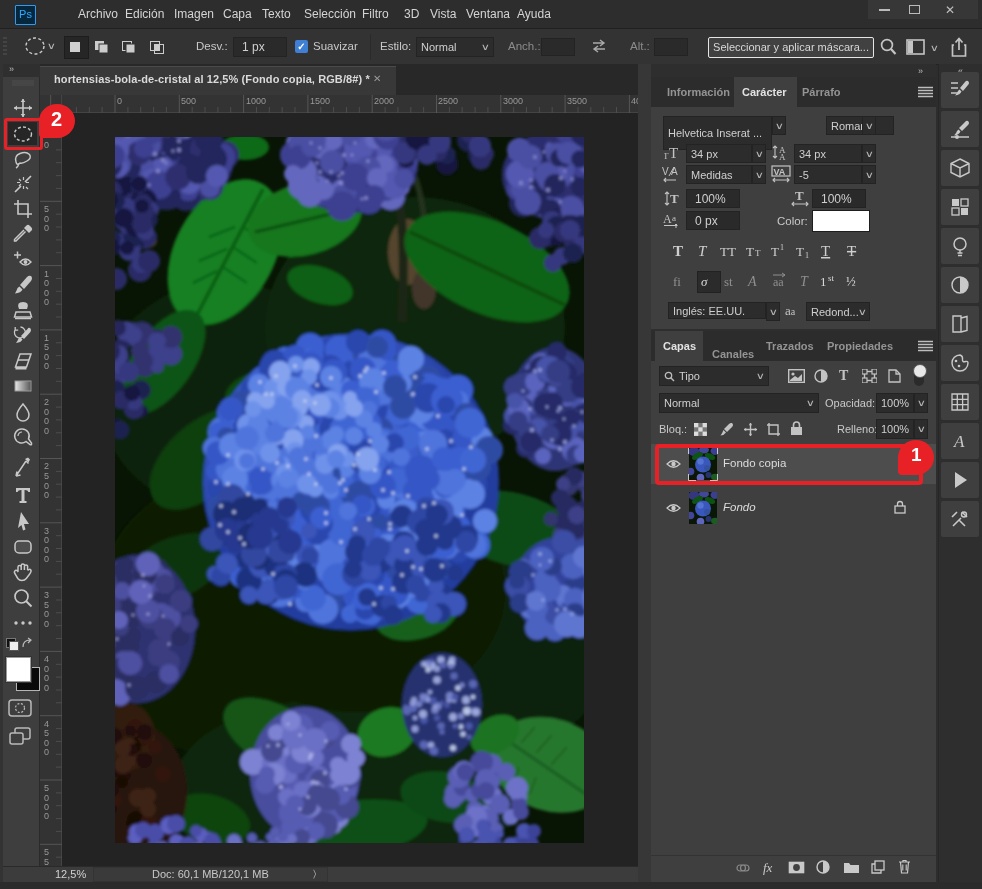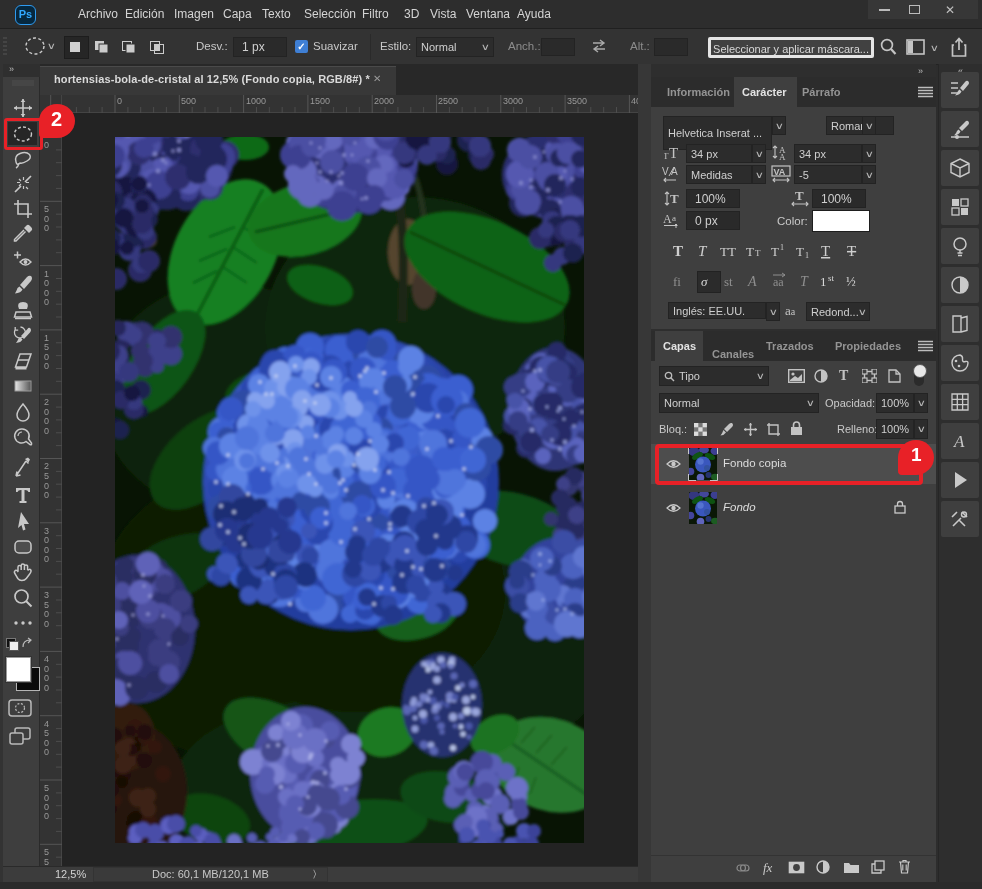--- a/index.html
+++ b/index.html
@@ -11,21 +11,21 @@
 .inp{background:#2a2a2a;border:1px solid #232323;color:#cfcfcf;font-size:12px;
  display:flex;align-items:center;padding:0 8px;box-sizing:border-box;}
 .dd{background:#2c2c2c;border:1px solid #232323;color:#cfcfcf;font-size:11px;
  display:flex;align-items:center;justify-content:space-between;padding:0 4px;box-sizing:border-box;}
 .chev{color:#b5b5b5;font-size:9px;transform:scaleX(1.4);}
 svg{display:block}
 </style></head>
 <body>
 
 <div class="abs" style="left:0;top:0;width:982px;height:28px;background:#2d2d2d;border-bottom:1px solid #202020;">
-<div class="abs" style="left:15px;top:5px;width:19px;height:18px;background:#06283f;border:1px solid #2f9bf0;border-radius:6px;color:#31a8ff;font-size:11px;font-weight:bold;text-align:center;line-height:17px;">Ps</div>
+<div class="abs" style="left:15px;top:5px;width:19px;height:18px;background:#06283f;border:1px solid #2f9bf0;border-radius:1px;color:#31a8ff;font-size:11px;font-weight:normal;text-align:center;line-height:17px;">Ps</div>
 <div class="abs txt" style="left:78px;top:7px;font-size:12px;color:#d4d4d4;">Archivo</div>
 <div class="abs txt" style="left:125px;top:7px;font-size:12px;color:#d4d4d4;">Edición</div>
 <div class="abs txt" style="left:174px;top:7px;font-size:12px;color:#d4d4d4;">Imagen</div>
 <div class="abs txt" style="left:223px;top:7px;font-size:12px;color:#d4d4d4;">Capa</div>
 <div class="abs txt" style="left:262px;top:7px;font-size:12px;color:#d4d4d4;">Texto</div>
 <div class="abs txt" style="left:304px;top:7px;font-size:12px;color:#d4d4d4;">Selección</div>
 <div class="abs txt" style="left:362px;top:7px;font-size:12px;color:#d4d4d4;">Filtro</div>
 <div class="abs txt" style="left:404px;top:7px;font-size:12px;color:#d4d4d4;">3D</div>
 <div class="abs txt" style="left:430px;top:7px;font-size:12px;color:#d4d4d4;">Vista</div>
 <div class="abs txt" style="left:466px;top:7px;font-size:12px;color:#d4d4d4;">Ventana</div>
@@ -64,21 +64,21 @@
 <div class="abs txt" style="left:380px;top:11px;">Estilo:</div>
 <div class="abs dd" style="left:416px;top:8px;width:78px;height:20px;">Normal<span class="chev">∨</span></div>
 <div class="abs txt dim" style="left:508px;top:11px;">Anch.:</div>
 <div class="abs inp" style="left:541px;top:9px;width:34px;height:18px;"></div>
 <svg class="abs" style="left:590px;top:9px;" width="18" height="16" viewBox="0 0 18 16">
       <path d="M3 5 H13 M10 2 L14 5 L10 8" stroke="#aaa" stroke-width="1.4" fill="none"></path>
       <path d="M15 11 H5 M8 8 L4 11 L8 14" stroke="#aaa" stroke-width="1.4" fill="none"></path>
     </svg>
 <div class="abs txt dim" style="left:630px;top:11px;">Alt.:</div>
 <div class="abs inp" style="left:654px;top:9px;width:34px;height:18px;"></div>
-<div class="abs" style="left:708px;top:8px;width:166px;height:21px;background:#414141;border:3px solid #e5e5e5;border-radius:2px;color:#d8d8d8;font-size:11px;text-align:center;line-height:19px;box-sizing:border-box;">Seleccionar y aplicar máscara...</div>
+<div class="abs" style="left:708px;top:8px;width:166px;height:21px;background:#414141;border:1px solid #e5e5e5;border-radius:2px;color:#d8d8d8;font-size:11px;text-align:center;line-height:19px;box-sizing:border-box;">Seleccionar y aplicar máscara...</div>
 <svg class="abs" style="left:879px;top:8px;" width="18" height="20" viewBox="0 0 18 20">
       <circle cx="8" cy="8" r="5.4" fill="none" stroke="#c4c4c4" stroke-width="1.7"></circle>
       <path d="M12 12 L16.5 17" stroke="#c4c4c4" stroke-width="2.2"></path>
     </svg>
 <svg class="abs" style="left:906px;top:10px;" width="19" height="16" viewBox="0 0 19 16">
       <rect x="1" y="1" width="17" height="14" fill="none" stroke="#c4c4c4" stroke-width="1.6"></rect>
       <rect x="2" y="2" width="5" height="12" fill="#c4c4c4"></rect>
     </svg>
 <div class="abs chev" style="left:931px;top:14px;">∨</div>
 <svg class="abs" style="left:950px;top:7px;" width="18" height="22" viewBox="0 0 18 22">
@@ -2195,21 +2195,21 @@
 <div class="abs dd" style="left:766px;top:302px;width:14px;height:19px;justify-content:center;">
     <span class="chev">∨</span>
   </div>
 <div class="abs" style="left:785px;top:303px;color:#c3c3c3;font-size:13px;font-family:'Liberation Serif';">a<span style="font-size:10px;">a</span></div>
 <div class="abs dd" style="left:806px;top:302px;width:64px;height:19px;">Redond...<span class="chev">∨</span></div>
 <div class="abs" style="left:651px;top:331px;width:285px;height:30px;background:#2c2c2c;"></div>
 <div class="abs" style="left:655px;top:331px;width:48px;height:30px;background:#3f3f3f;"></div>
 <div class="abs" style="left:663px;top:340px;color:#e3e3e3;font-size:11px;font-weight:bold;">Capas</div>
 <div class="abs" style="left:712px;top:348px;color:#949494;font-size:11px;font-weight:bold;">Canales</div>
 <div class="abs" style="left:766px;top:340px;color:#949494;font-size:11px;font-weight:bold;">Trazados</div>
-<div class="abs" style="left:827px;top:340px;color:#949494;font-size:11px;font-weight:bold;margin-left:8px;">Propiedades</div>
+<div class="abs" style="left:827px;top:340px;color:#949494;font-size:11px;font-weight:bold;">Propiedades</div>
 <svg class="abs" style="left:918px;top:340px" width="15" height="12" viewBox="0 0 15 12">
     <path d="M0 1.5 H15 M0 4.5 H15 M0 7.5 H15 M0 10.5 H15" stroke="#bdbdbd" stroke-width="1.4"></path>
   </svg>
 <div class="abs" style="left:651px;top:361px;width:285px;height:521px;background:#3f3f3f;"></div>
 <div class="abs dd" style="left:659px;top:366px;width:110px;height:20px;">
     <span style="display:flex;align-items:center;gap:4px;"><svg width="11" height="11" viewBox="0 0 11 11">
         <circle cx="4.5" cy="4.5" r="3.2" fill="none" stroke="#bbb" stroke-width="1.3"></circle>
         <path d="M7 7 L10 10" stroke="#bbb" stroke-width="1.4"></path>
       </svg> Tipo</span>
     <span class="chev">∨</span>

